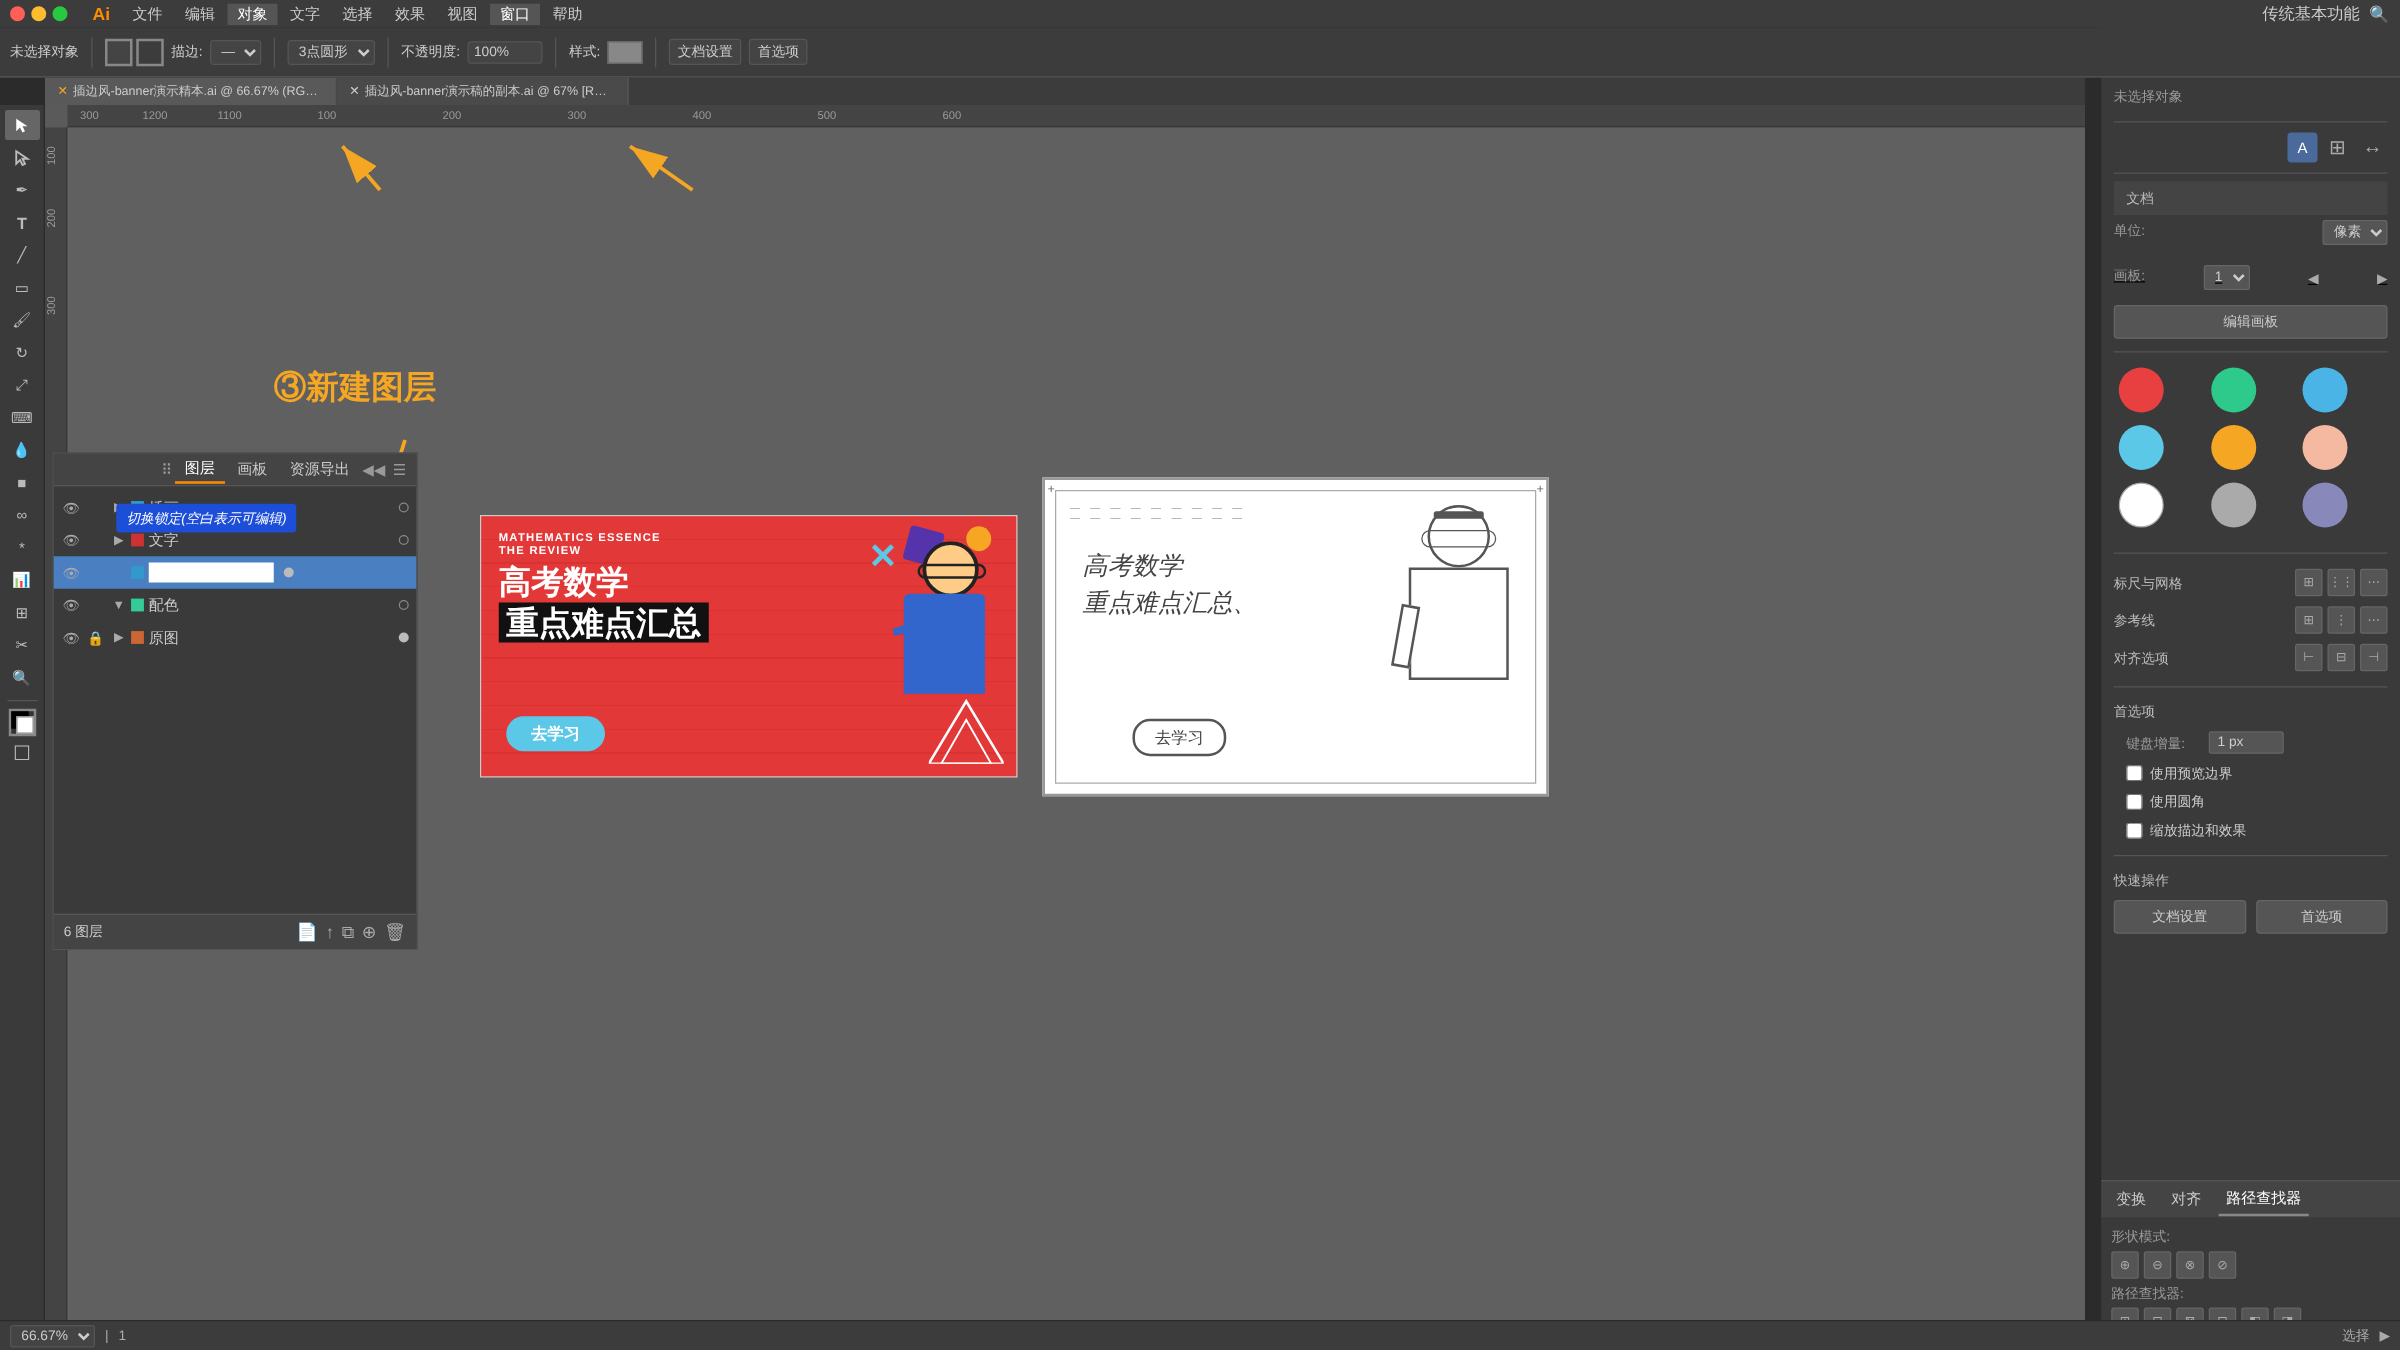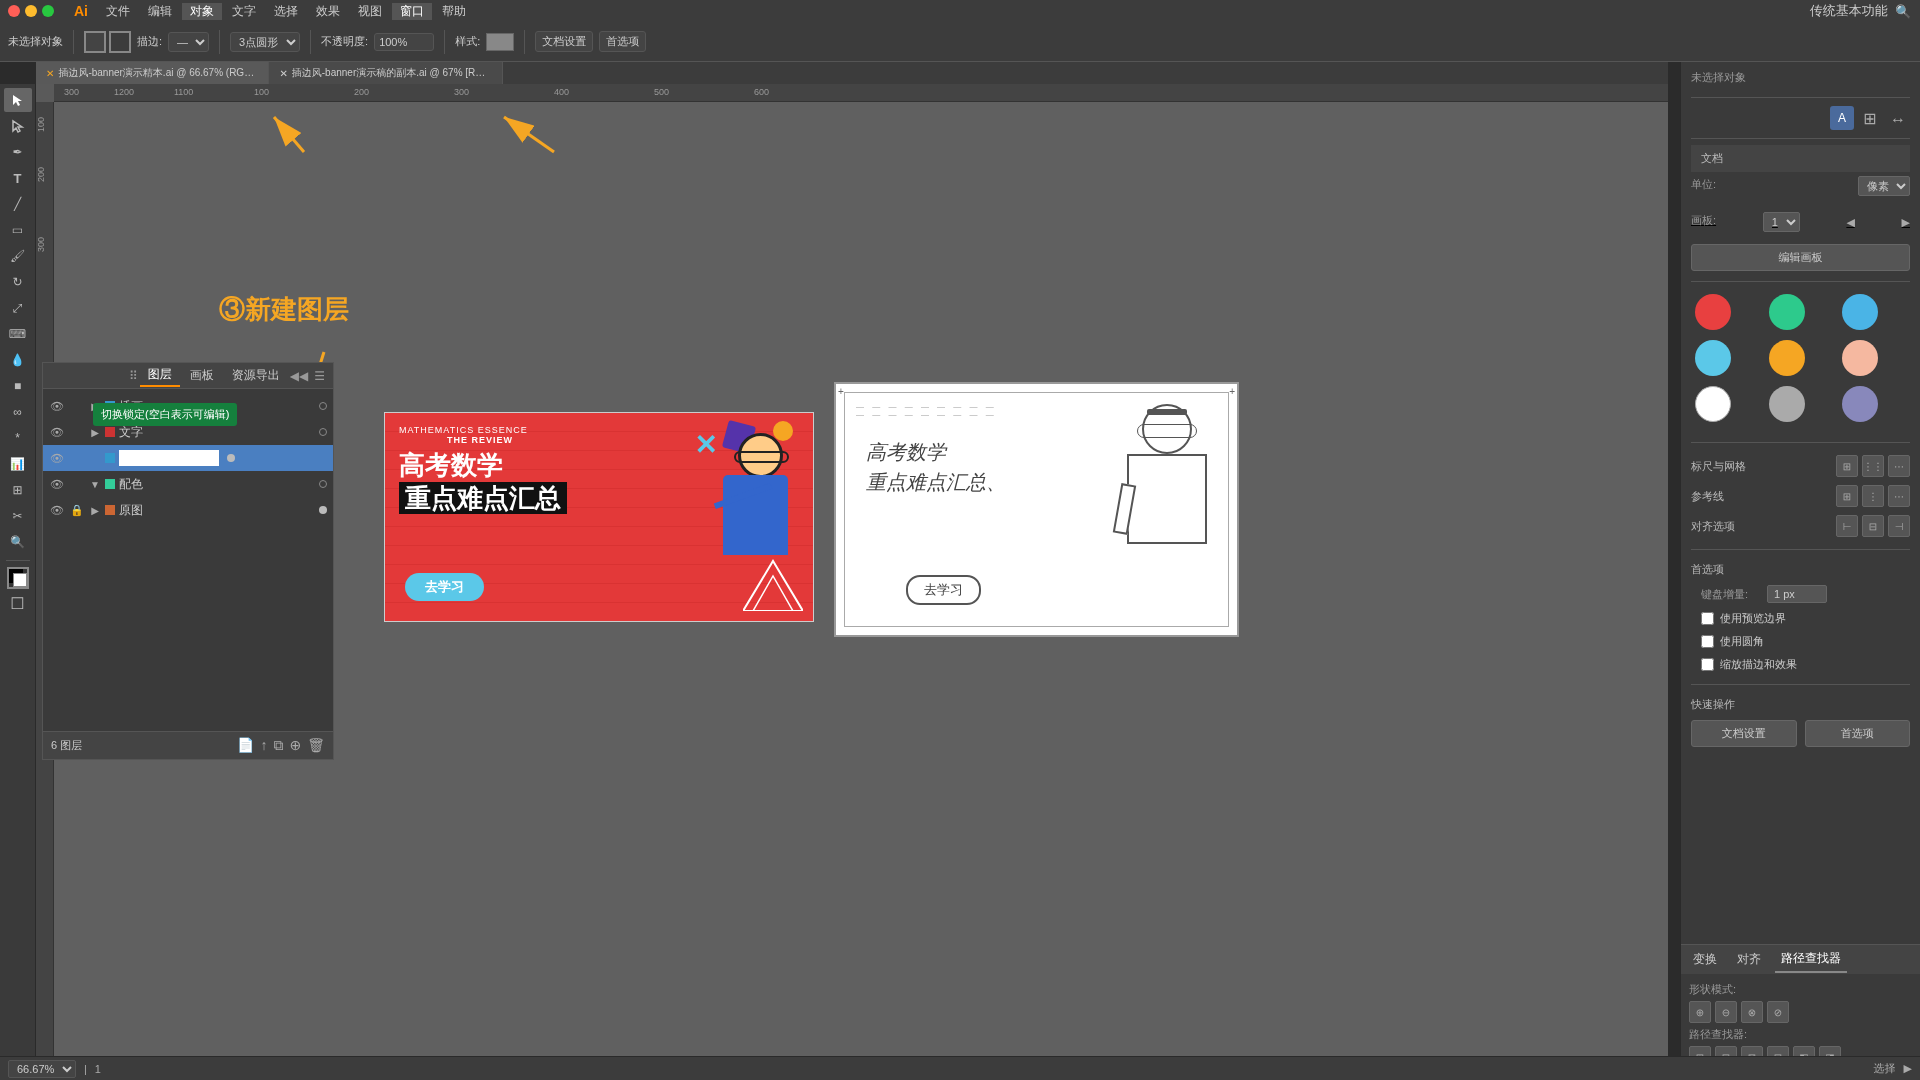--- a/index.html
+++ b/index.html
@@ -110,23 +110,23 @@
     .layer-color { width: 10px; height: 10px; border: 1px solid #888; }
     .layer-name { flex: 1; }
     .layer-visible-dot { width: 8px; height: 8px; border-radius: 50%; background: #aaa; margin-left: auto; }
 
     .layer-name-edit {
       background: #fff; color: #000; border: none; outline: none;
       font-size: 12px; width: 100px; padding: 1px 3px;
     }
 
     .tooltip {
-      position: absolute; top: 8px; left: 50px; background: #15803d;
+      position: absolute; top: 8px; left: 50px; background: #1d4ed8;
       color: #fff; font-size: 11px; padding: 4px 8px; border-radius: 3px;
-      white-space: nowrap; z-index: 200;
+      white-space: nowrap; z-index: 200; font-style: italic;
     }
 
     .panel-footer {
       position: absolute; bottom: 0; left: 0; right: 0; height: 28px;
       background: #444; border-top: 1px solid #555;
       display: flex; align-items: center; padding: 0 8px; gap: 6px;
     }
     .footer-label { color: #ccc; font-size: 11px; }
     .footer-btn { color: #aaa; font-size: 14px; cursor: pointer; }
 
@@ -313,22 +313,22 @@
       <line x1="250" y1="50" x2="220" y2="15" stroke="#f5a623" stroke-width="3" marker-end="url(#arrow)"></line>
       <line x1="500" y1="50" x2="450" y2="15" stroke="#f5a623" stroke-width="3" marker-end="url(#arrow)"></line>
 
       <line x1="270" y1="250" x2="235" y2="360" stroke="#f5a623" stroke-width="3" marker-end="url(#arrow)"></line>
     </svg>
 
     <div style="position:absolute;top:310px;left:330px;width:430px;height:210px;background:#e03535;overflow:hidden;border:1px solid #ccc;">
 
       <div style="position:absolute;top:0;left:0;right:0;bottom:0;background-image:repeating-linear-gradient(#e84040 0px, #e84040 18px, #d03030 18px, #d03030 19px),repeating-linear-gradient(90deg, #e84040 0px, #e84040 18px, #d03030 18px, #d03030 19px);opacity:0.4;"></div>
       <div style="position:absolute;top:12px;left:14px;">
-        <div style="color:#fff;font-size:9px;font-weight:normal;letter-spacing:1px;">MATHEMATICS ESSENCE</div>
-        <div style="color:#fff;font-size:9px;font-weight:bold;letter-spacing:1px;margin-left:48px;">THE REVIEW</div>
+        <div style="color:#fff;font-size:9px;font-weight:bold;letter-spacing:1px;">MATHEMATICS ESSENCE</div>
+        <div style="color:#fff;font-size:9px;font-weight:bold;letter-spacing:1px;">THE REVIEW</div>
       </div>
       <div style="position:absolute;top:38px;left:14px;">
         <div style="color:#fff;font-size:26px;font-weight:900;line-height:1.1;">高考数学</div>
         <div style="display:inline-block;background:#111;color:#fff;font-size:26px;font-weight:900;padding:2px 6px;margin-top:2px;line-height:1.1;">重点难点汇总</div>
       </div>
       <div style="position:absolute;bottom:20px;left:20px;">
         <div style="background:#5bc8e8;color:#fff;border-radius:14px;padding:5px 20px;font-size:13px;font-weight:bold;display:inline-block;">去学习</div>
       </div>
 
       <div style="position:absolute;top:15px;right:95px;color:#5bc8e8;font-size:28px;font-weight:bold;">✕</div>

